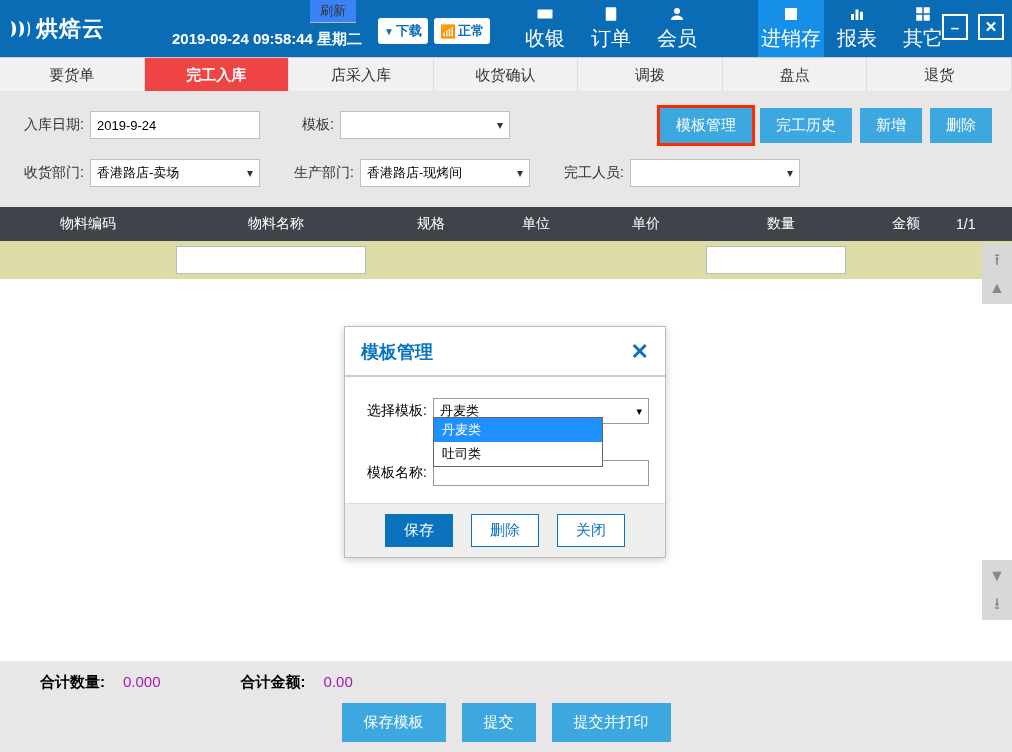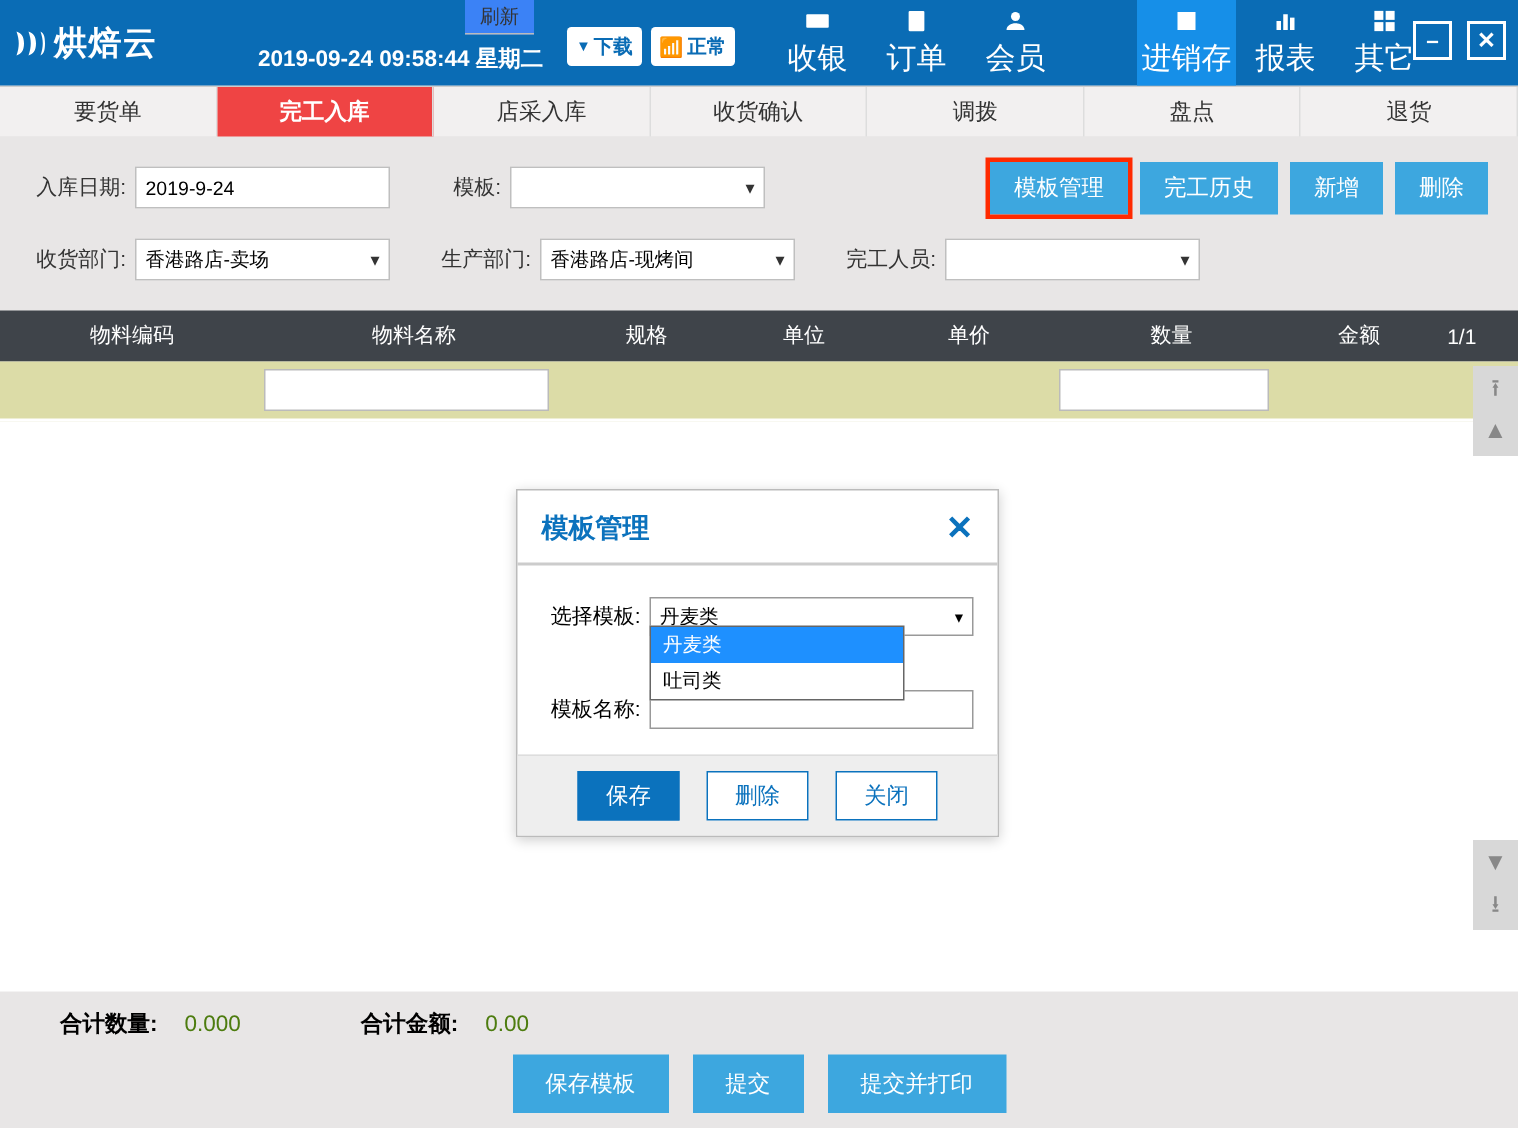--- a/index.html
+++ b/index.html
@@ -40,32 +40,32 @@
 .act-btn.highlight { outline:3px solid #ff2a00; }
 
 
 .tbl-head { background:#3f444a; color:#fff; height:34px; display:flex; align-items:center; font-size:14px; }
 .th { text-align:center; }
 .tbl-row { background:#dcdca7; height:40px; display:flex; align-items:center; border-bottom:2px solid #fff;}
 .cell-input { height:28px; width:190px; border:1px solid #bbb; background:#fff; }
 .tbl-body { background:#fff; height:380px; position:relative; }
 
 
-.c1{width:176px;} .c2{width:200px;} .c3{width:110px;} .c4{width:100px;} .c5{width:120px;} .c6{width:150px;} .c7{width:100px;} .c8{flex:1;text-align:center;padding-right:19px;}
+.c1{width:176px;} .c2{width:200px;} .c3{width:110px;} .c4{width:100px;} .c5{width:120px;} .c6{width:150px;} .c7{width:100px;} .c8{flex:1;text-align:left;padding-right:19px;}
 
 
 .side { position:absolute; right:0; width:30px; background:#d8d8d8; display:flex; flex-direction:column; align-items:center; justify-content:center; color:#888;}
 .side-top{ top:244px; height:60px; }
 .side-bot{ top:560px; height:60px; }
 .side span{ font-size:16px; line-height:28px;}
 
 
 .totals { position:absolute; bottom:60px; left:0; right:0; padding:0 40px; display:flex; gap:80px; font-size:15px; }
 .totals b { font-weight:bold; }
-.totals span { color:#4d7c0f; margin-left:18px;}
+.totals span { color:#a21caf; margin-left:18px;}
 .footer-btns { position:absolute; bottom:10px; left:0; right:0; display:flex; justify-content:center; gap:16px; }
 .f-btn { background:#3da7df; color:#fff; border:none; padding:10px 22px; font-size:15px; cursor:pointer; }
 
 
 .modal { position:absolute; left:344px; top:326px; width:322px; background:#fff; border:1px solid #bbb; box-shadow:0 2px 8px rgba(0,0,0,.2); }
 .modal-hd { display:flex; align-items:center; justify-content:space-between; padding:12px 16px 10px 16px; border-bottom:2px solid #ccc;}
 .modal-title { color:#0b72bd; font-size:18px; font-weight:bold; }
 .modal-close { color:#0b72bd; font-size:22px; font-weight:bold; cursor:pointer; }
 .modal-body { padding:14px 16px 4px 16px; position:relative; }
 .m-row { display:flex; align-items:center; height:40px; margin-bottom:6px;}

